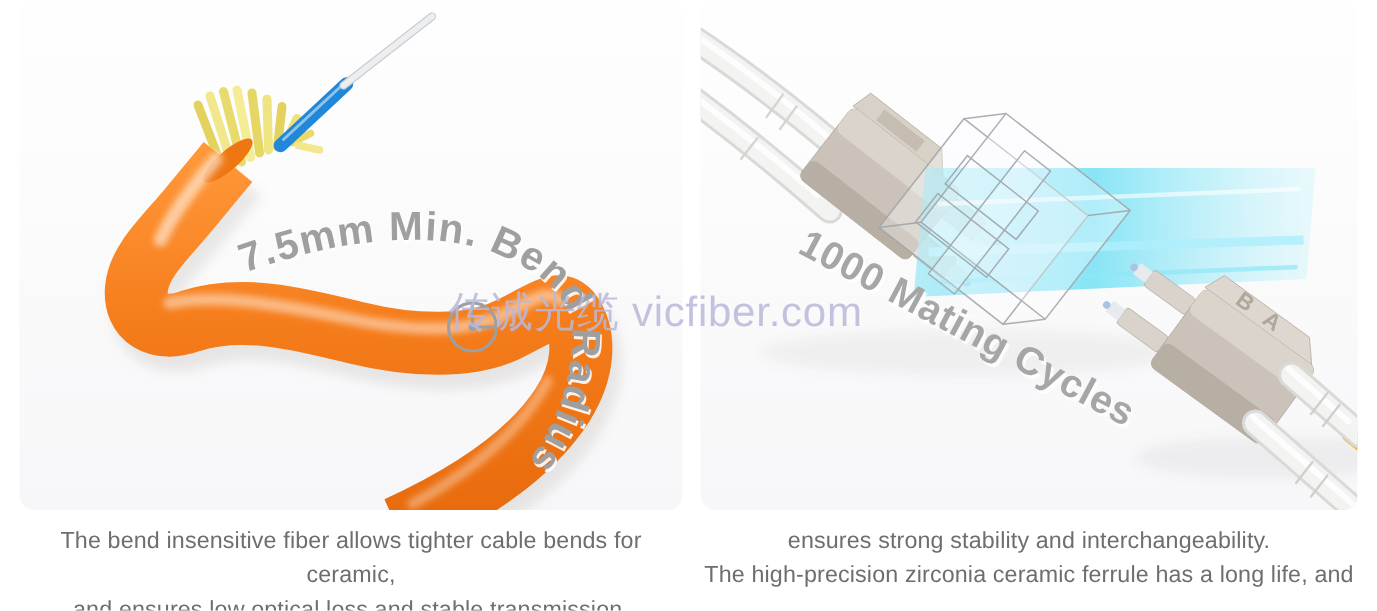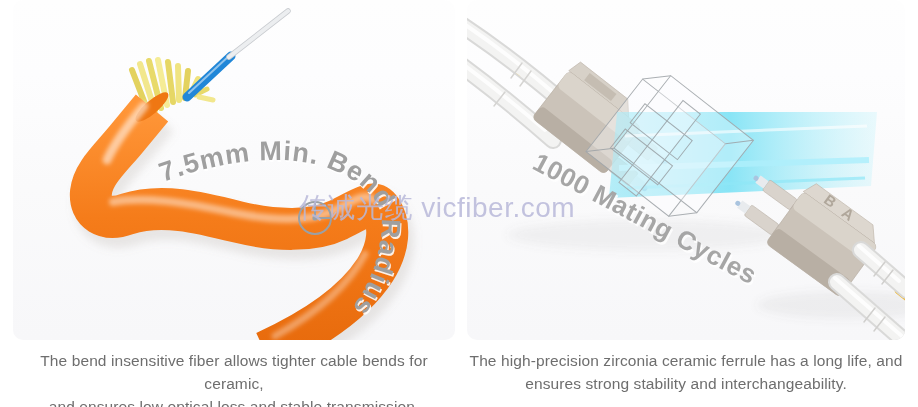--- a/index.html
+++ b/index.html
@@ -199,17 +199,17 @@
     </svg>
   </figure>
 
   <div class="watermark">传诚光缆 vicfiber.com</div>
 
   <figcaption class="caption caption-left">
     <div>The bend insensitive fiber allows tighter cable bends for ceramic,</div>
     <div>and ensures low optical loss and stable transmission.</div>
   </figcaption>
   <figcaption class="caption caption-right">
+    <div>ensures strong stability and interchangeability.</div>
     <div>The high-precision zirconia ceramic ferrule has a long life, and</div>
-    <div>ensures strong stability and interchangeability.</div>
   </figcaption>
 
 </div>
 
 </body></html>

